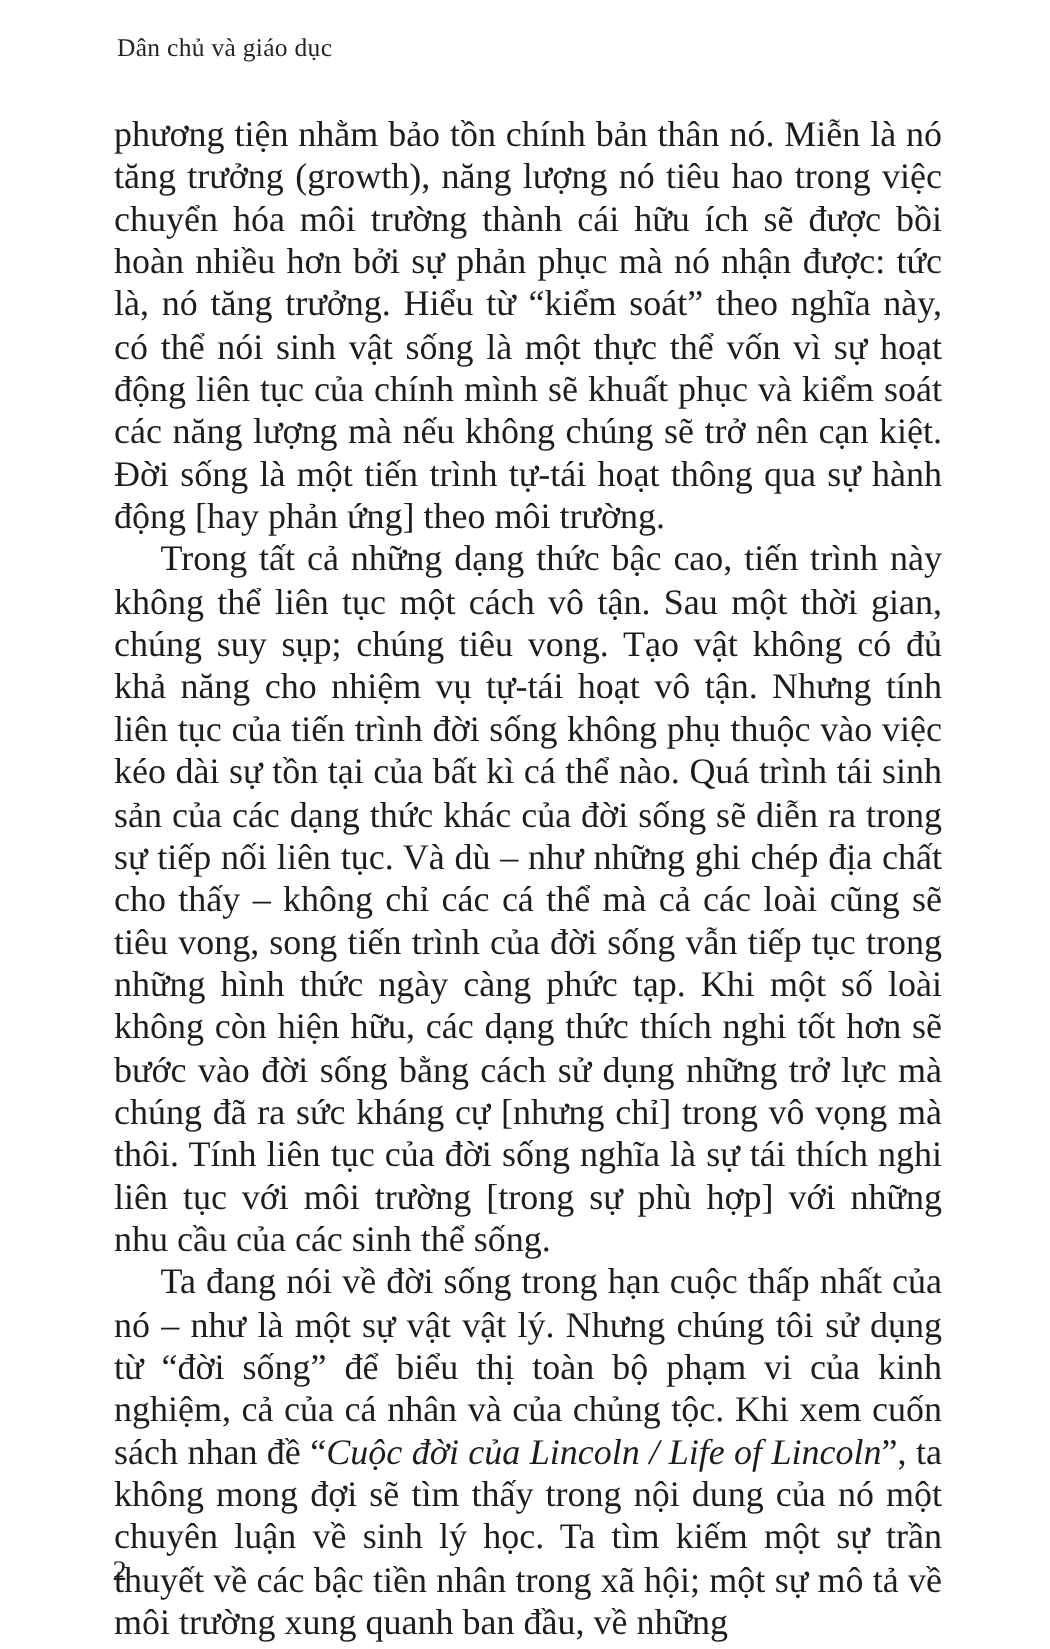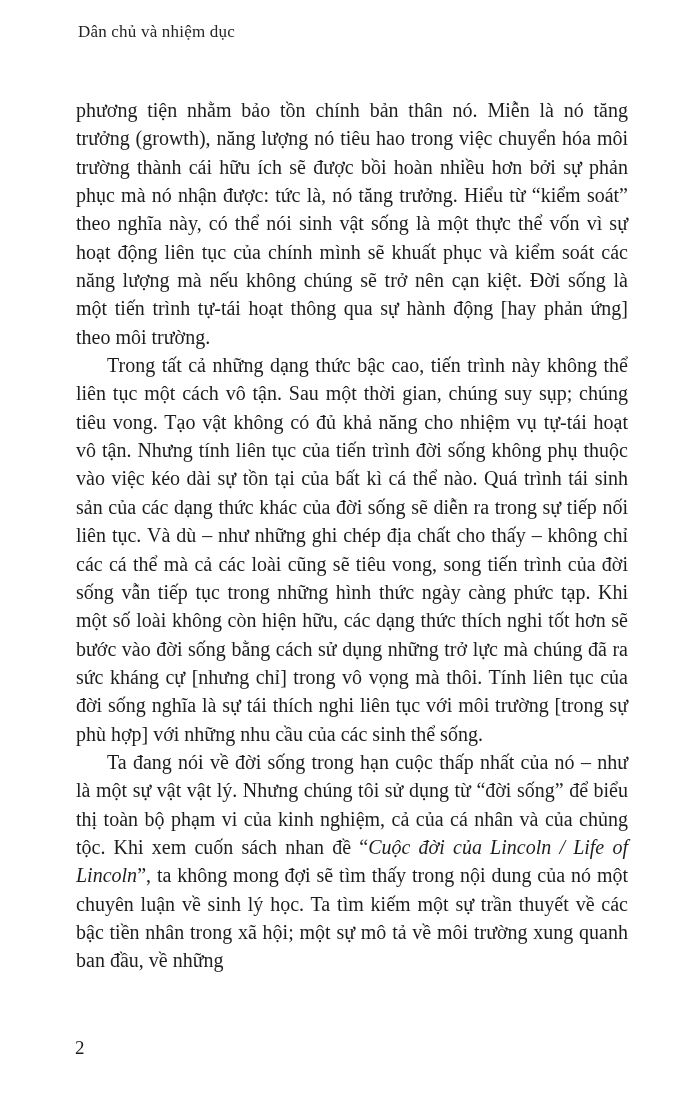--- a/index.html
+++ b/index.html
@@ -20,23 +20,23 @@
     position: absolute;
     left: 78px;
     top: 22px;
     font-size: 17px;
     letter-spacing: 0.2px;
     color: #242424;
   }
   .text-block {
     position: absolute;
     left: 76px;
-    top: 96px;
+    top: 76px;
     width: 552px;
-    font-size: 20px;
+    font-size: 24px;
     line-height: 28.35px;
     text-align: justify;
     text-justify: inter-word;
   }
   .para {
     margin: 0;
   }
   .para + .para {
   }
   .para.indent {
@@ -51,21 +51,21 @@
     top: 1037px;
     font-size: 19px;
     color: #1d1d1d;
   }
 </style>
 </head>
 <body>
 
 <div class="page">
 
-  <div class="running-header">Dân chủ và nhiệm dục</div>
+  <div class="running-header">Dân chủ và giáo dục</div>
 
   <div class="text-block" id="text-block">
       <p class="para"><span class="">phương tiện nhằm bảo tồn chính bản thân nó. Miễn là nó tăng trưởng (growth), năng lượng nó tiêu hao trong việc chuyển hóa môi trường thành cái hữu ích sẽ được bồi hoàn nhiều hơn bởi sự phản phục mà nó nhận được: tức là, nó tăng trưởng. Hiểu từ “kiểm soát” theo nghĩa này, có thể nói sinh vật sống là một thực thể vốn vì sự hoạt động liên tục của chính mình sẽ khuất phục và kiểm soát các năng lượng mà nếu không chúng sẽ trở nên cạn kiệt. Đời sống là một tiến trình tự-tái hoạt thông qua sự hành động [hay phản ứng] theo môi trường.</span></p>
       <p class="para indent"><span class="">Trong tất cả những dạng thức bậc cao, tiến trình này không thể liên tục một cách vô tận. Sau một thời gian, chúng suy sụp; chúng tiêu vong. Tạo vật không có đủ khả năng cho nhiệm vụ tự-tái hoạt vô tận. Nhưng tính liên tục của tiến trình đời sống không phụ thuộc vào việc kéo dài sự tồn tại của bất kì cá thể nào. Quá trình tái sinh sản của các dạng thức khác của đời sống sẽ diễn ra trong sự tiếp nối liên tục. Và dù – như những ghi chép địa chất cho thấy – không chỉ các cá thể mà cả các loài cũng sẽ tiêu vong, song tiến trình của đời sống vẫn tiếp tục trong những hình thức ngày càng phức tạp. Khi một số loài không còn hiện hữu, các dạng thức thích nghi tốt hơn sẽ bước vào đời sống bằng cách sử dụng những trở lực mà chúng đã ra sức kháng cự [nhưng chỉ] trong vô vọng mà thôi. Tính liên tục của đời sống nghĩa là sự tái thích nghi liên tục với môi trường [trong sự phù hợp] với những nhu cầu của các sinh thể sống.</span></p>
       <p class="para indent"><span class="">Ta đang nói về đời sống trong hạn cuộc thấp nhất của nó – như là một sự vật vật lý. Nhưng chúng tôi sử dụng từ “đời sống” để biểu thị toàn bộ phạm vi của kinh nghiệm, cả của cá nhân và của chủng tộc. Khi xem cuốn sách nhan đề “</span><span class="italic">Cuộc đời của Lincoln / Life of Lincoln</span><span class="">”, ta không mong đợi sẽ tìm thấy trong nội dung của nó một chuyên luận về sinh lý học. Ta tìm kiếm một sự trần thuyết về các bậc tiền nhân trong xã hội; một sự mô tả về môi trường xung quanh ban đầu, về những</span></p>
     </div>
 
   <div class="page-number">2</div>
 
 </div>

